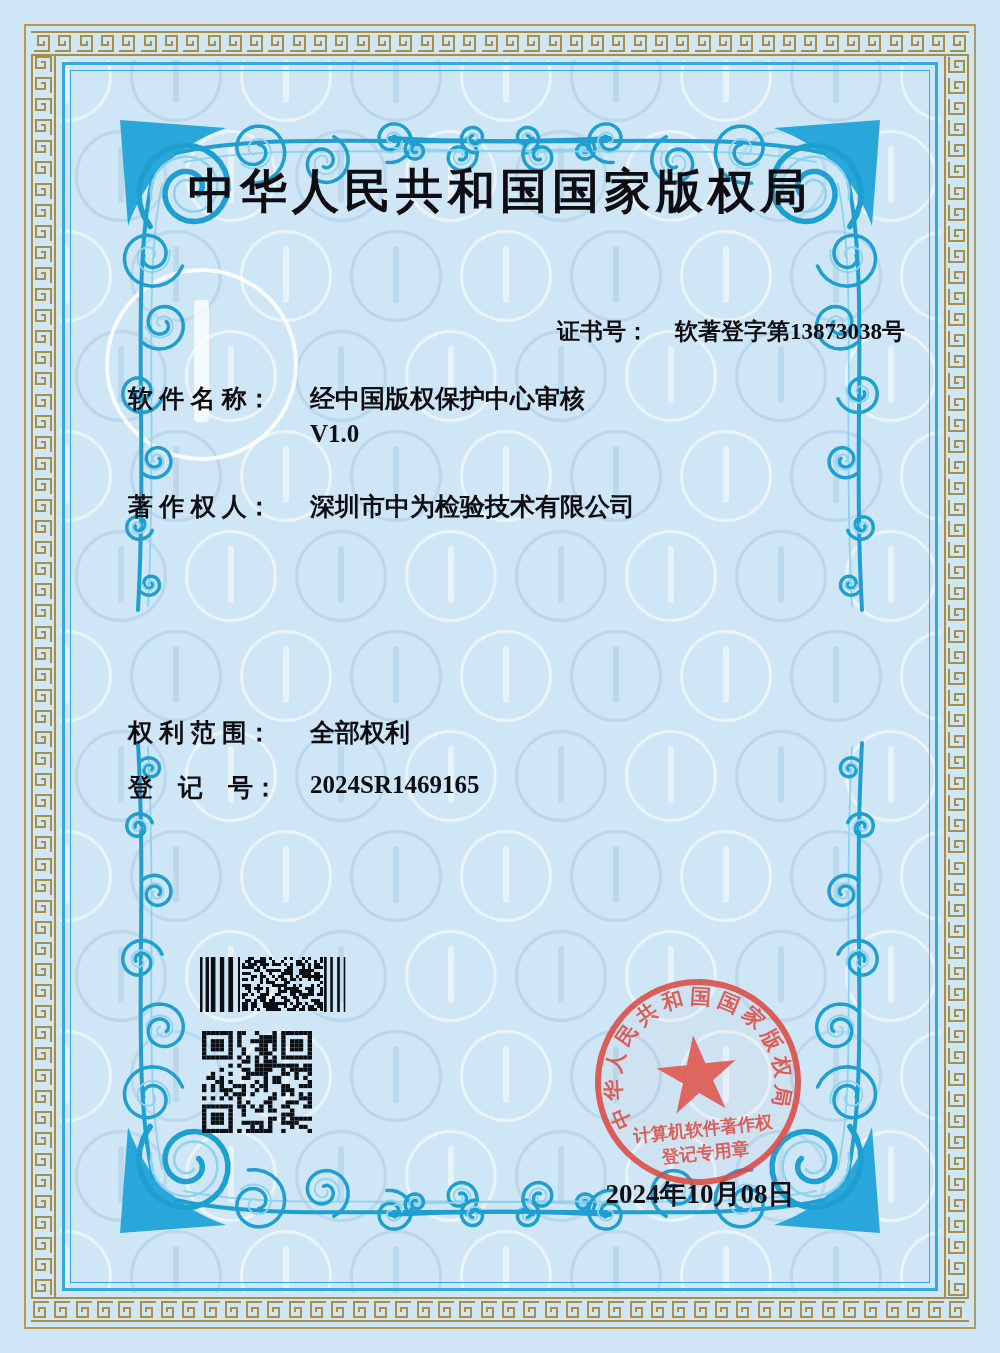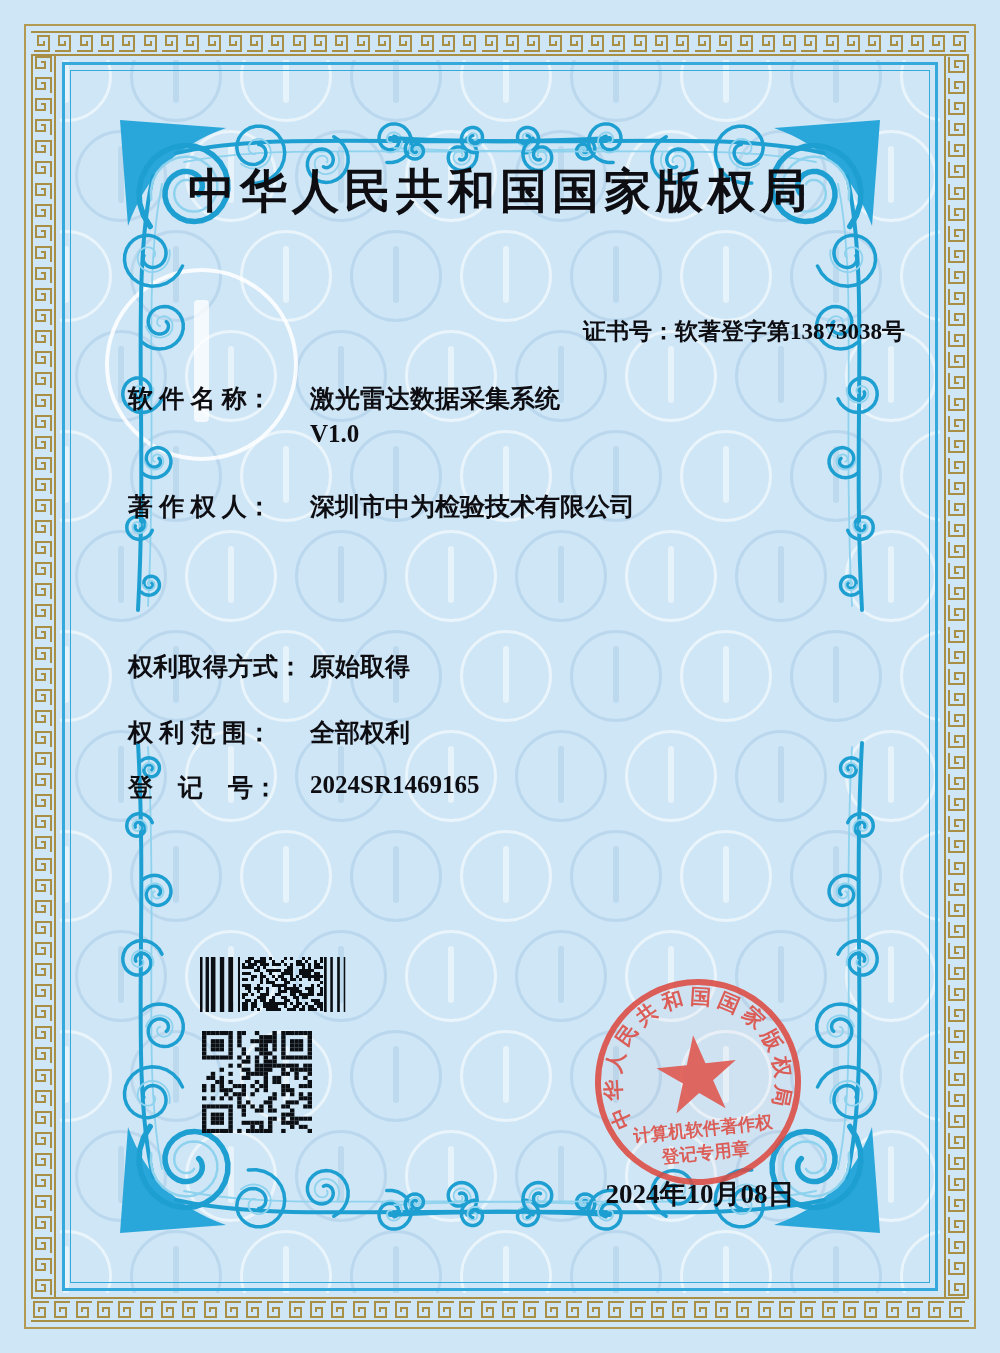--- a/index.html
+++ b/index.html
@@ -42,21 +42,21 @@
   .fl-tl{left:58px;top:58px;}
   .fl-tr{right:58px;top:58px;transform:scaleX(-1);}
   .fl-bl{left:58px;bottom:58px;transform:scaleY(-1);}
   .fl-br{right:58px;bottom:58px;transform:scale(-1,-1);}
   
   .content{position:absolute;inset:0;z-index:5;}
   .title{position:absolute;left:0;width:100%;text-align:center;font-weight:900;
     font-size:47px;letter-spacing:5px;}
   #title1{top:160px;}
   #title2{top:228px;}
-  .cert-line{position:absolute;top:316px;right:95px;display:flex;
+  .cert-line{position:absolute;top:316px;right:95px;display:flex;gap:26px;
     font-size:23px;font-weight:700;}
   .field-row{position:absolute;left:128px;display:flex;font-size:25px;font-weight:700;}
   .field-label{min-width:182px;white-space:nowrap;}
   .field-value{white-space:nowrap;}
   #row-name{top:382px;}
   #row-version{top:420px;left:310px;}
   #row-owner{top:490px;}
   #row-acquisition{top:650px;}
   #row-scope{top:716px;}
   #row-reg{top:771px;}
@@ -955,35 +955,31 @@
 
   <div class="title" id="title1">中华人民共和国国家版权局</div>
 
   <div class="cert-line">
     <span>证书号：</span>
     <span>软著登字第13873038号</span>
   </div>
 
   <div class="field-row" id="row-name">
     <span class="field-label">软 件 名 称：</span>
-    <span class="field-value">激光雷达数据采集系统</span>
+    <span class="field-value">经中国版权保护中心审核</span>
   </div>
   <div class="field-row" id="row-version">
     <span class="field-value">V1.0</span>
   </div>
 
   <div class="field-row" id="row-owner">
     <span class="field-label">著 作 权 人：</span>
     <span class="field-value">深圳市中为检验技术有限公司</span>
   </div>
 
-  <div class="field-row" id="row-acquisition">
-    <span class="field-label">权利取得方式：</span>
-    <span class="field-value">原始取得</span>
-  </div>
 
   <div class="field-row" id="row-scope">
     <span class="field-label">权 利 范 围：</span>
     <span class="field-value">全部权利</span>
   </div>
 
   <div class="field-row" id="row-reg">
     <span class="field-label">登　记　号：</span>
     <span class="field-value">2024SR1469165</span>
   </div>

